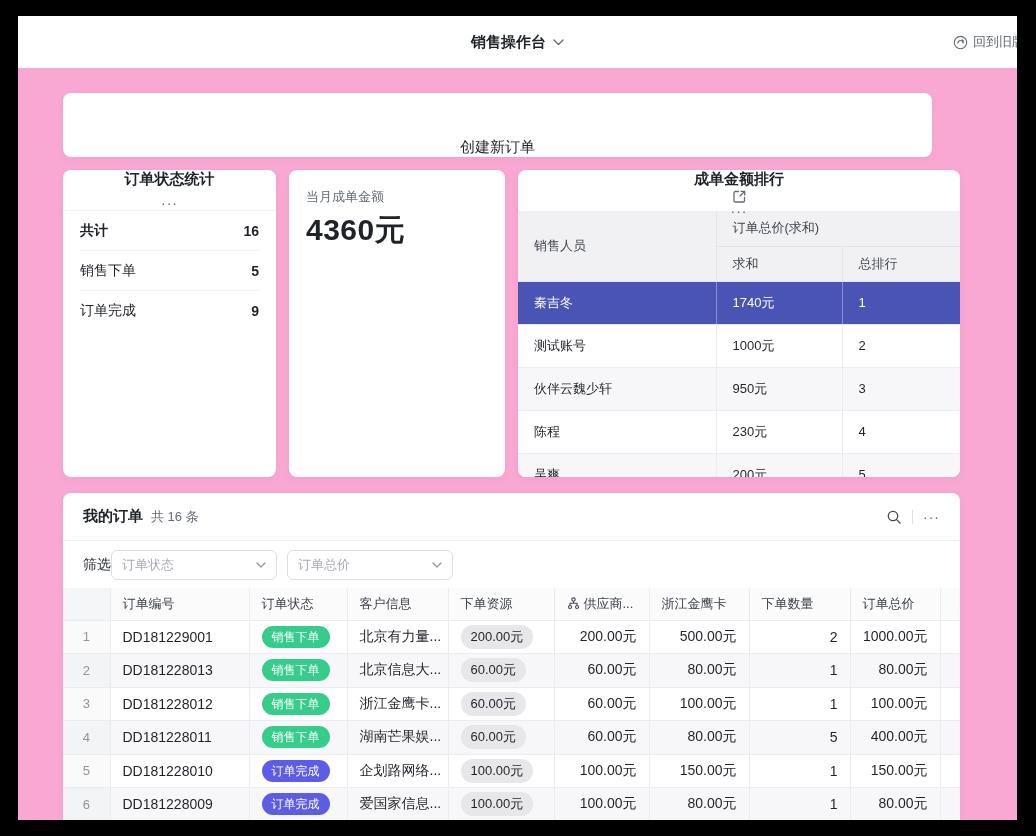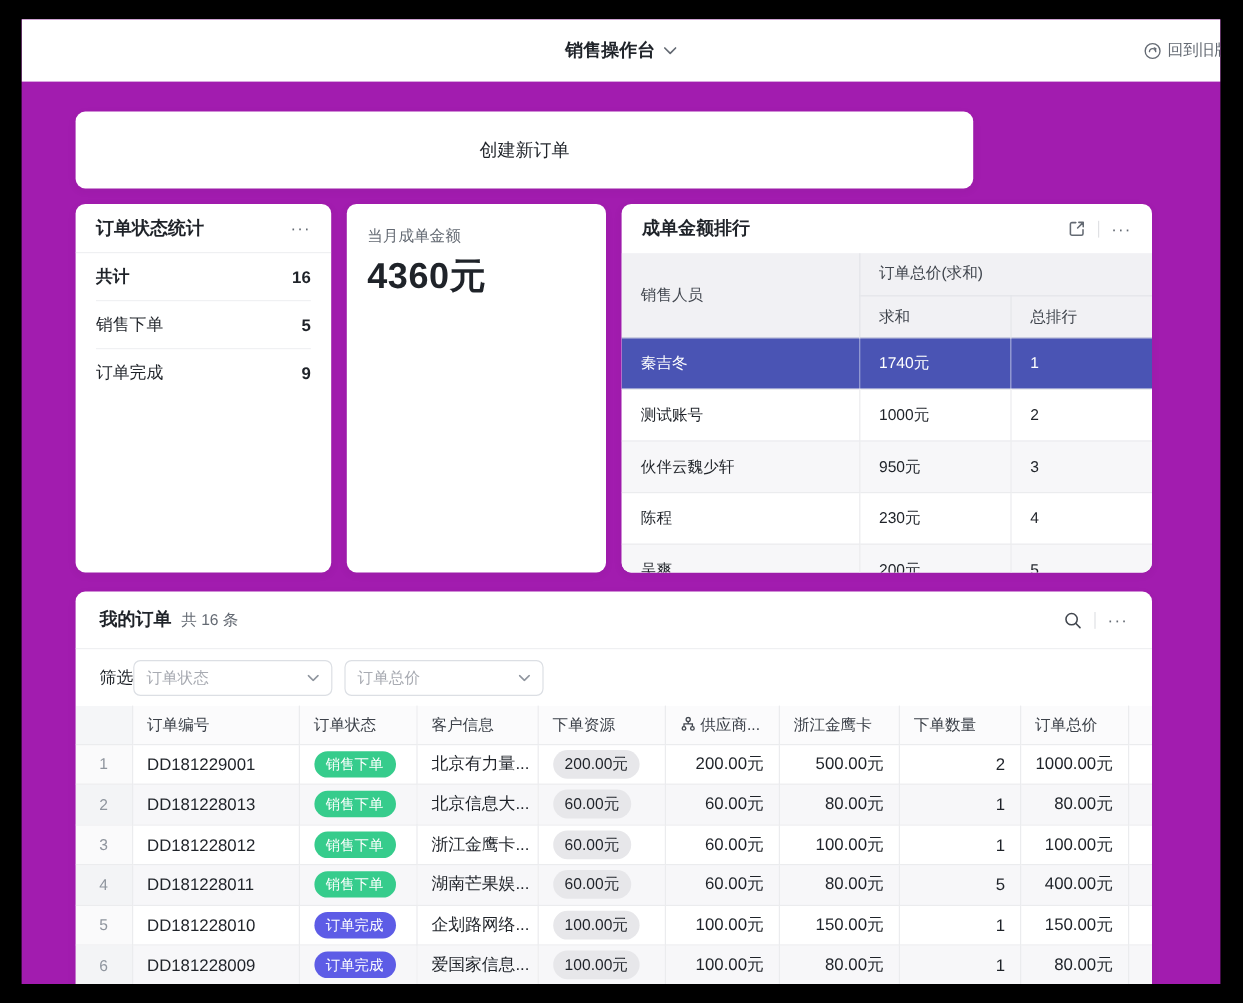--- a/index.html
+++ b/index.html
@@ -1,32 +1,32 @@
 <!DOCTYPE html>
 <html><head>
 <meta charset="utf-8">
 <style>
   * { box-sizing: border-box; margin: 0; padding: 0; }
   html,body { width:1036px; height:836px; background:#000; font-family:"Liberation Sans","DejaVu Sans",sans-serif; }
-  .window { position:absolute; left:18px; top:16px; width:999px; height:804px; background:#a21caf; overflow:hidden; }
+  .window { position:absolute; left:18px; top:16px; width:999px; height:804px; background:#f9a8d4; overflow:hidden; }
 
   
   .topbar { position:absolute; left:0; top:0; width:100%; height:52px; background:#fff; }
   .topbar-title { position:absolute; left:0; right:0; top:0; height:52px; display:flex; align-items:center; justify-content:center; gap:7px; font-size:15px; font-weight:700; color:#1f2329; }
   .back-link { position:absolute; right:-8px; top:0; height:52px; display:flex; align-items:center; gap:5px; font-size:13px; color:#646a73; white-space:nowrap; }
 
   
   .card { position:absolute; background:#fff; border-radius:8px; box-shadow:0 2px 8px rgba(31,35,41,.05); overflow:hidden; }
-  .card-head { height:41px; display:flex; align-items:center; padding:0 17px; }
+  .card-head { height:41px; display:flex; align-items:center; padding:0 17px;flex-direction:column; }
   .card-title { font-size:15px; font-weight:700; color:#1f2329; flex:0 0 auto; }
   .head-spacer { flex:1; }
   .more-btn { color:#646a73; font-size:14px; letter-spacing:1px; cursor:pointer; line-height:1; }
   .vdiv { width:1px; height:14px; background:#e0e1e4; margin:0 10px; }
 
-  .create-card { left:45px; top:77px; width:748px; height:64px; display:flex; align-items:center; justify-content:center; font-size:15px; color:#1f2329; cursor:pointer; }
+  .create-card { left:45px; top:77px; width:869px; height:64px; display:flex; align-items:flex-end; justify-content:center; font-size:15px; color:#1f2329; cursor:pointer; }
 
   
   .status-card { left:45px; top:154px; width:213px; height:307px; }
   .status-card .card-head { border-bottom:1px solid #eff0f2; }
   .status-rows { padding:0 17px; }
   .status-row { height:40px; display:flex; align-items:center; justify-content:space-between; font-size:14px; color:#1f2329; border-bottom:1px solid #f0f1f3; }
   .status-row:last-child { border-bottom:none; }
   .status-row .v { font-weight:600; }
   .status-row.total .l, .status-row.total .v { font-weight:700; }
 

